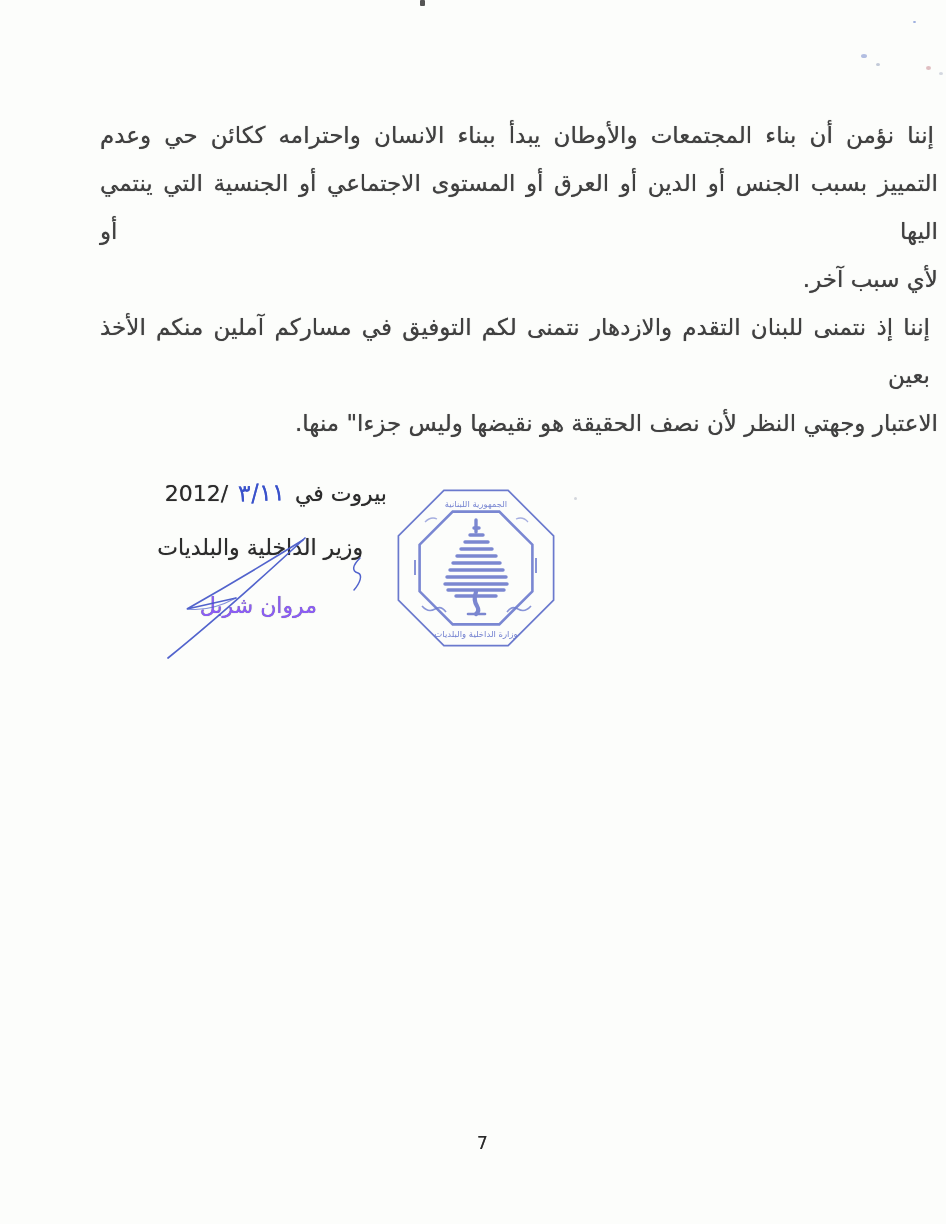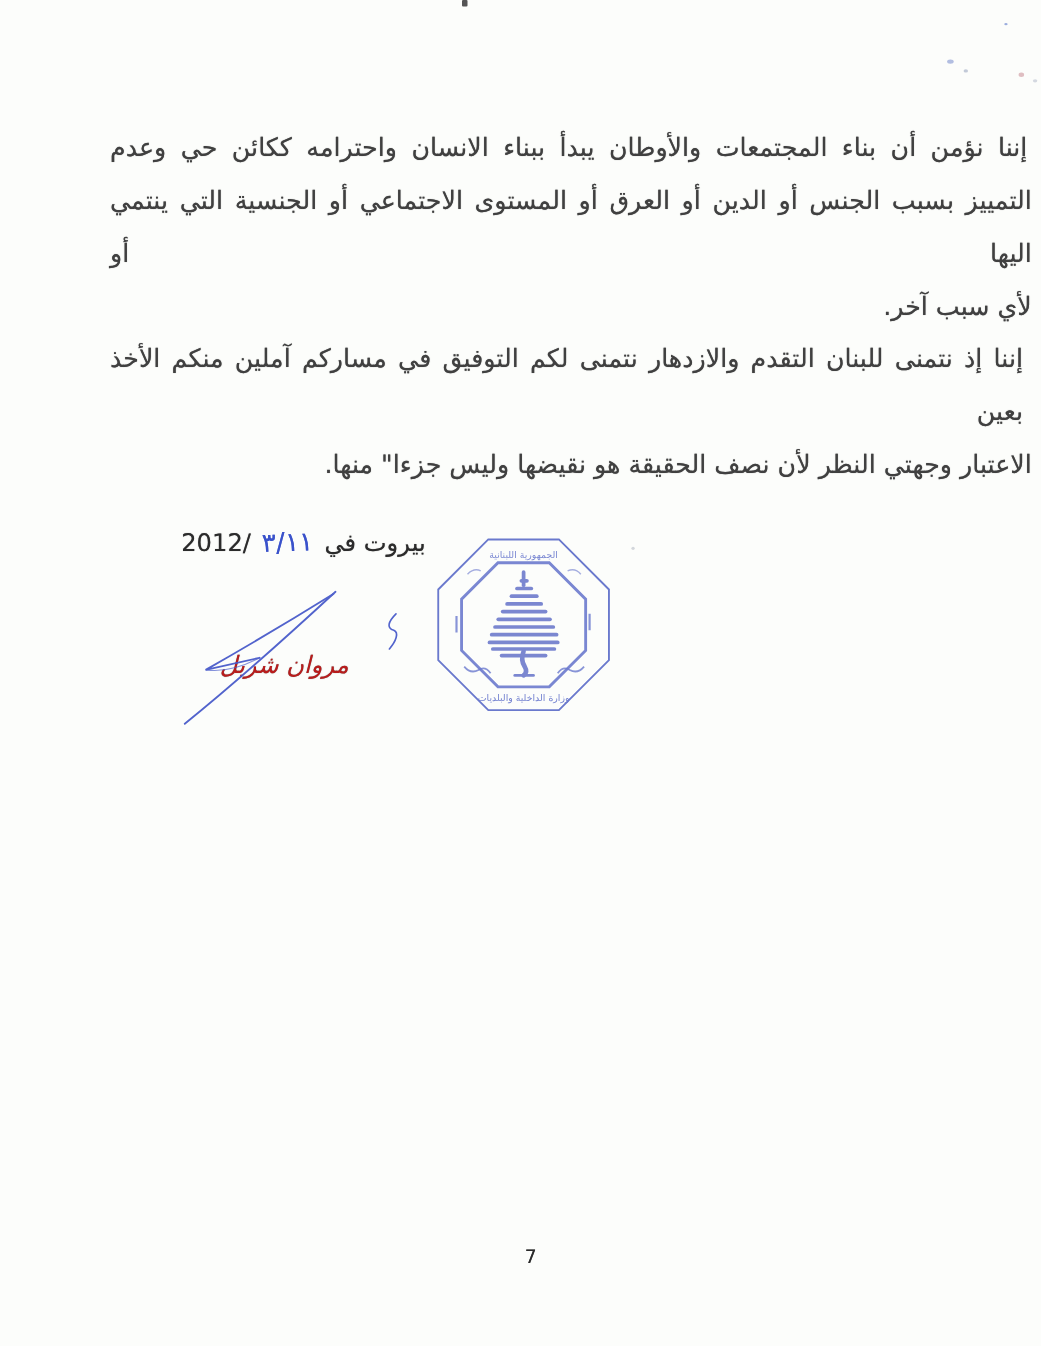--- a/index.html
+++ b/index.html
@@ -44,23 +44,22 @@
   }
   .signatory-title{
     position:absolute;top:533px;right:583px;
     direction:rtl;white-space:nowrap;
     font-size:22px;line-height:30px;color:#2b2b2b;
     text-shadow:0 0 0.7px rgba(45,45,45,0.7);
   }
   .signatory-name{
     position:absolute;top:591px;right:629px;
     direction:rtl;white-space:nowrap;
-    font-size:22px;line-height:30px;color:#b91c1c;
+    font-size:22px;line-height:30px;color:#8b5cf6;
     text-shadow:0 0 0.7px rgba(45,45,45,0.7);
-    font-style:italic;
   }
   .signature-svg{position:absolute;left:150px;top:520px;z-index:4;}
   
   .stamp{
     position:absolute;left:392px;top:480px;
     filter:blur(0.4px);
     opacity:0.93;
     z-index:3;
   }
   .stamp text{
@@ -87,20 +86,21 @@
     <div class="jline indent-md">إننا إذ نتمنى للبنان التقدم والازدهار نتمنى لكم التوفيق في مساركم آملين منكم الأخذ بعين</div>
     <div class="rline">الاعتبار وجهتي النظر لأن نصف الحقيقة هو نقيضها وليس جزءا" منها.</div>
   </div>
 
   <div class="date-line">
     <span>بيروت في</span>
     <span class="handwritten-date">٣/١١</span>
     <span>/2012</span>
   </div>
 
+  <div class="signatory-title">وزير الداخلية والبلديات</div>
   <div class="signatory-name">مروان شربل</div>
 
   <svg class="signature-svg" width="230" height="150" viewBox="0 0 230 150">
     <g fill="none" stroke="#4457c9" stroke-width="1.7" stroke-linecap="round" opacity="0.92">
       <path d="M 18,138 Q 75,92 155,18"></path>
       <path d="M 153,20 Q 95,56 37,89 L 86,78"></path>
       <path d="M 37,89 Q 60,92 86,78" stroke-width="1.1" opacity="0.7"></path>
       <path d="M 210,38 c -7,7 -9,13 -2,15 c 5,2 2,10 -4,17" stroke-width="1.5"></path>
     </g>
   </svg>

